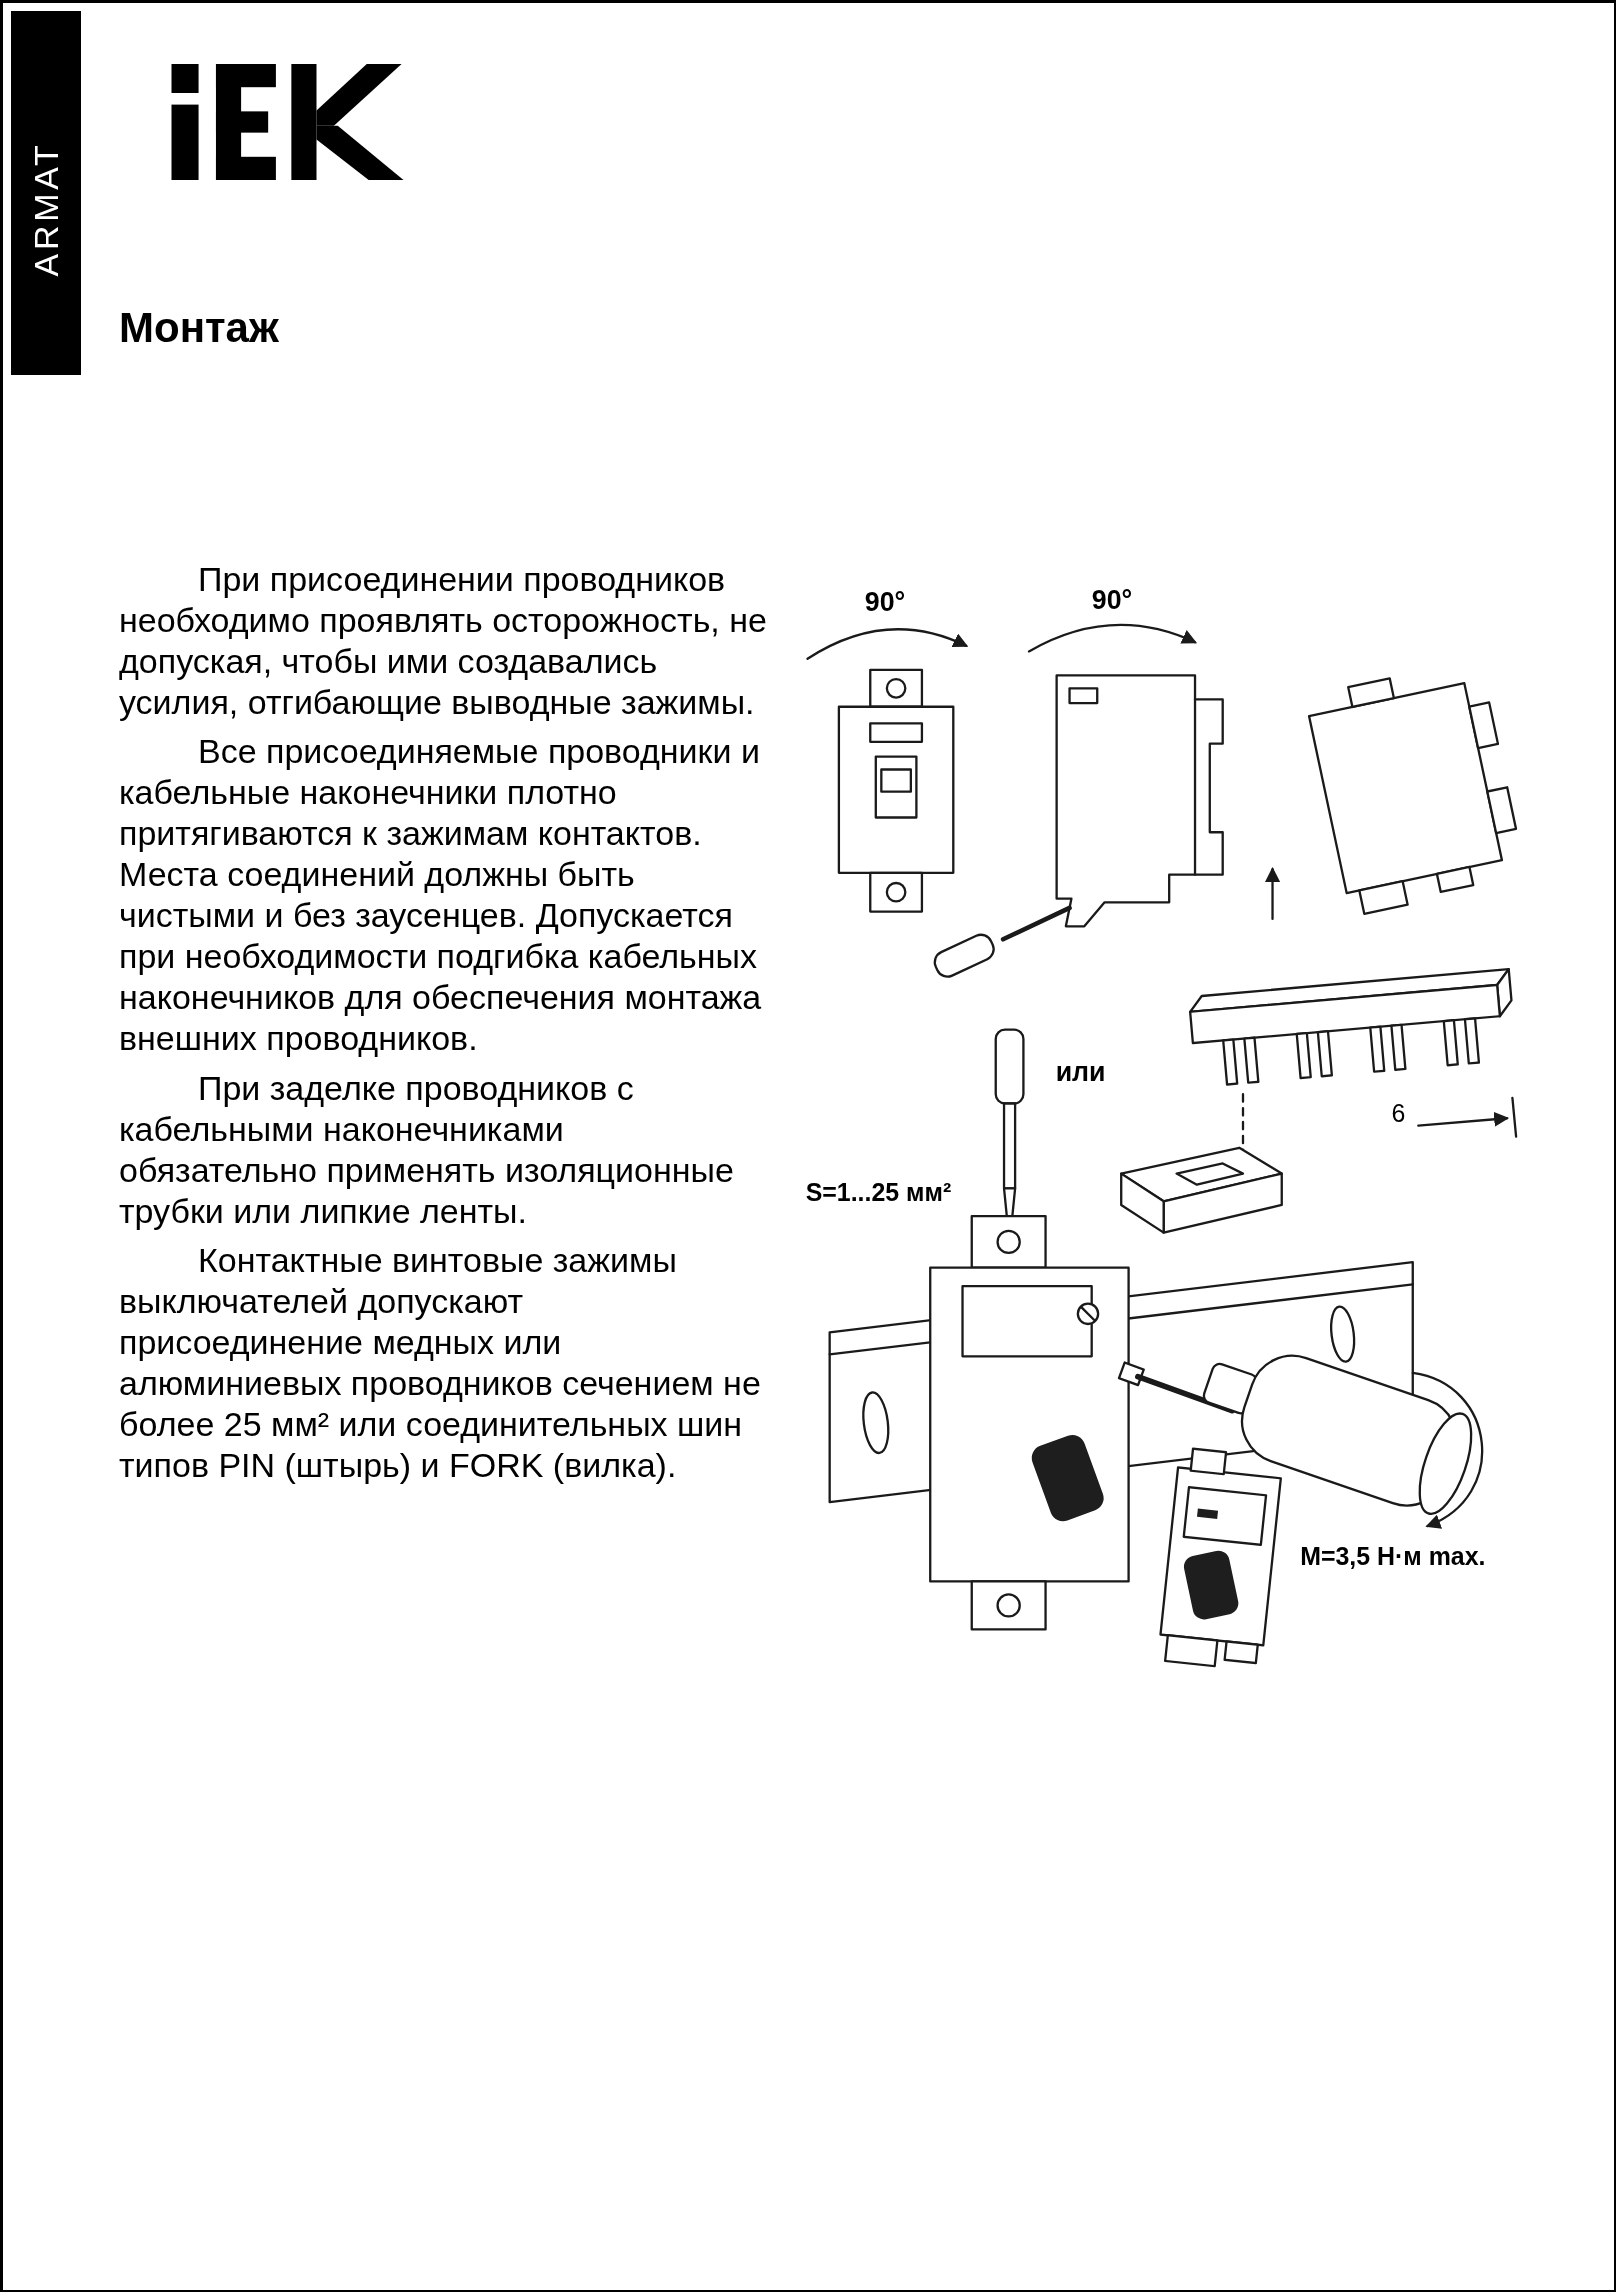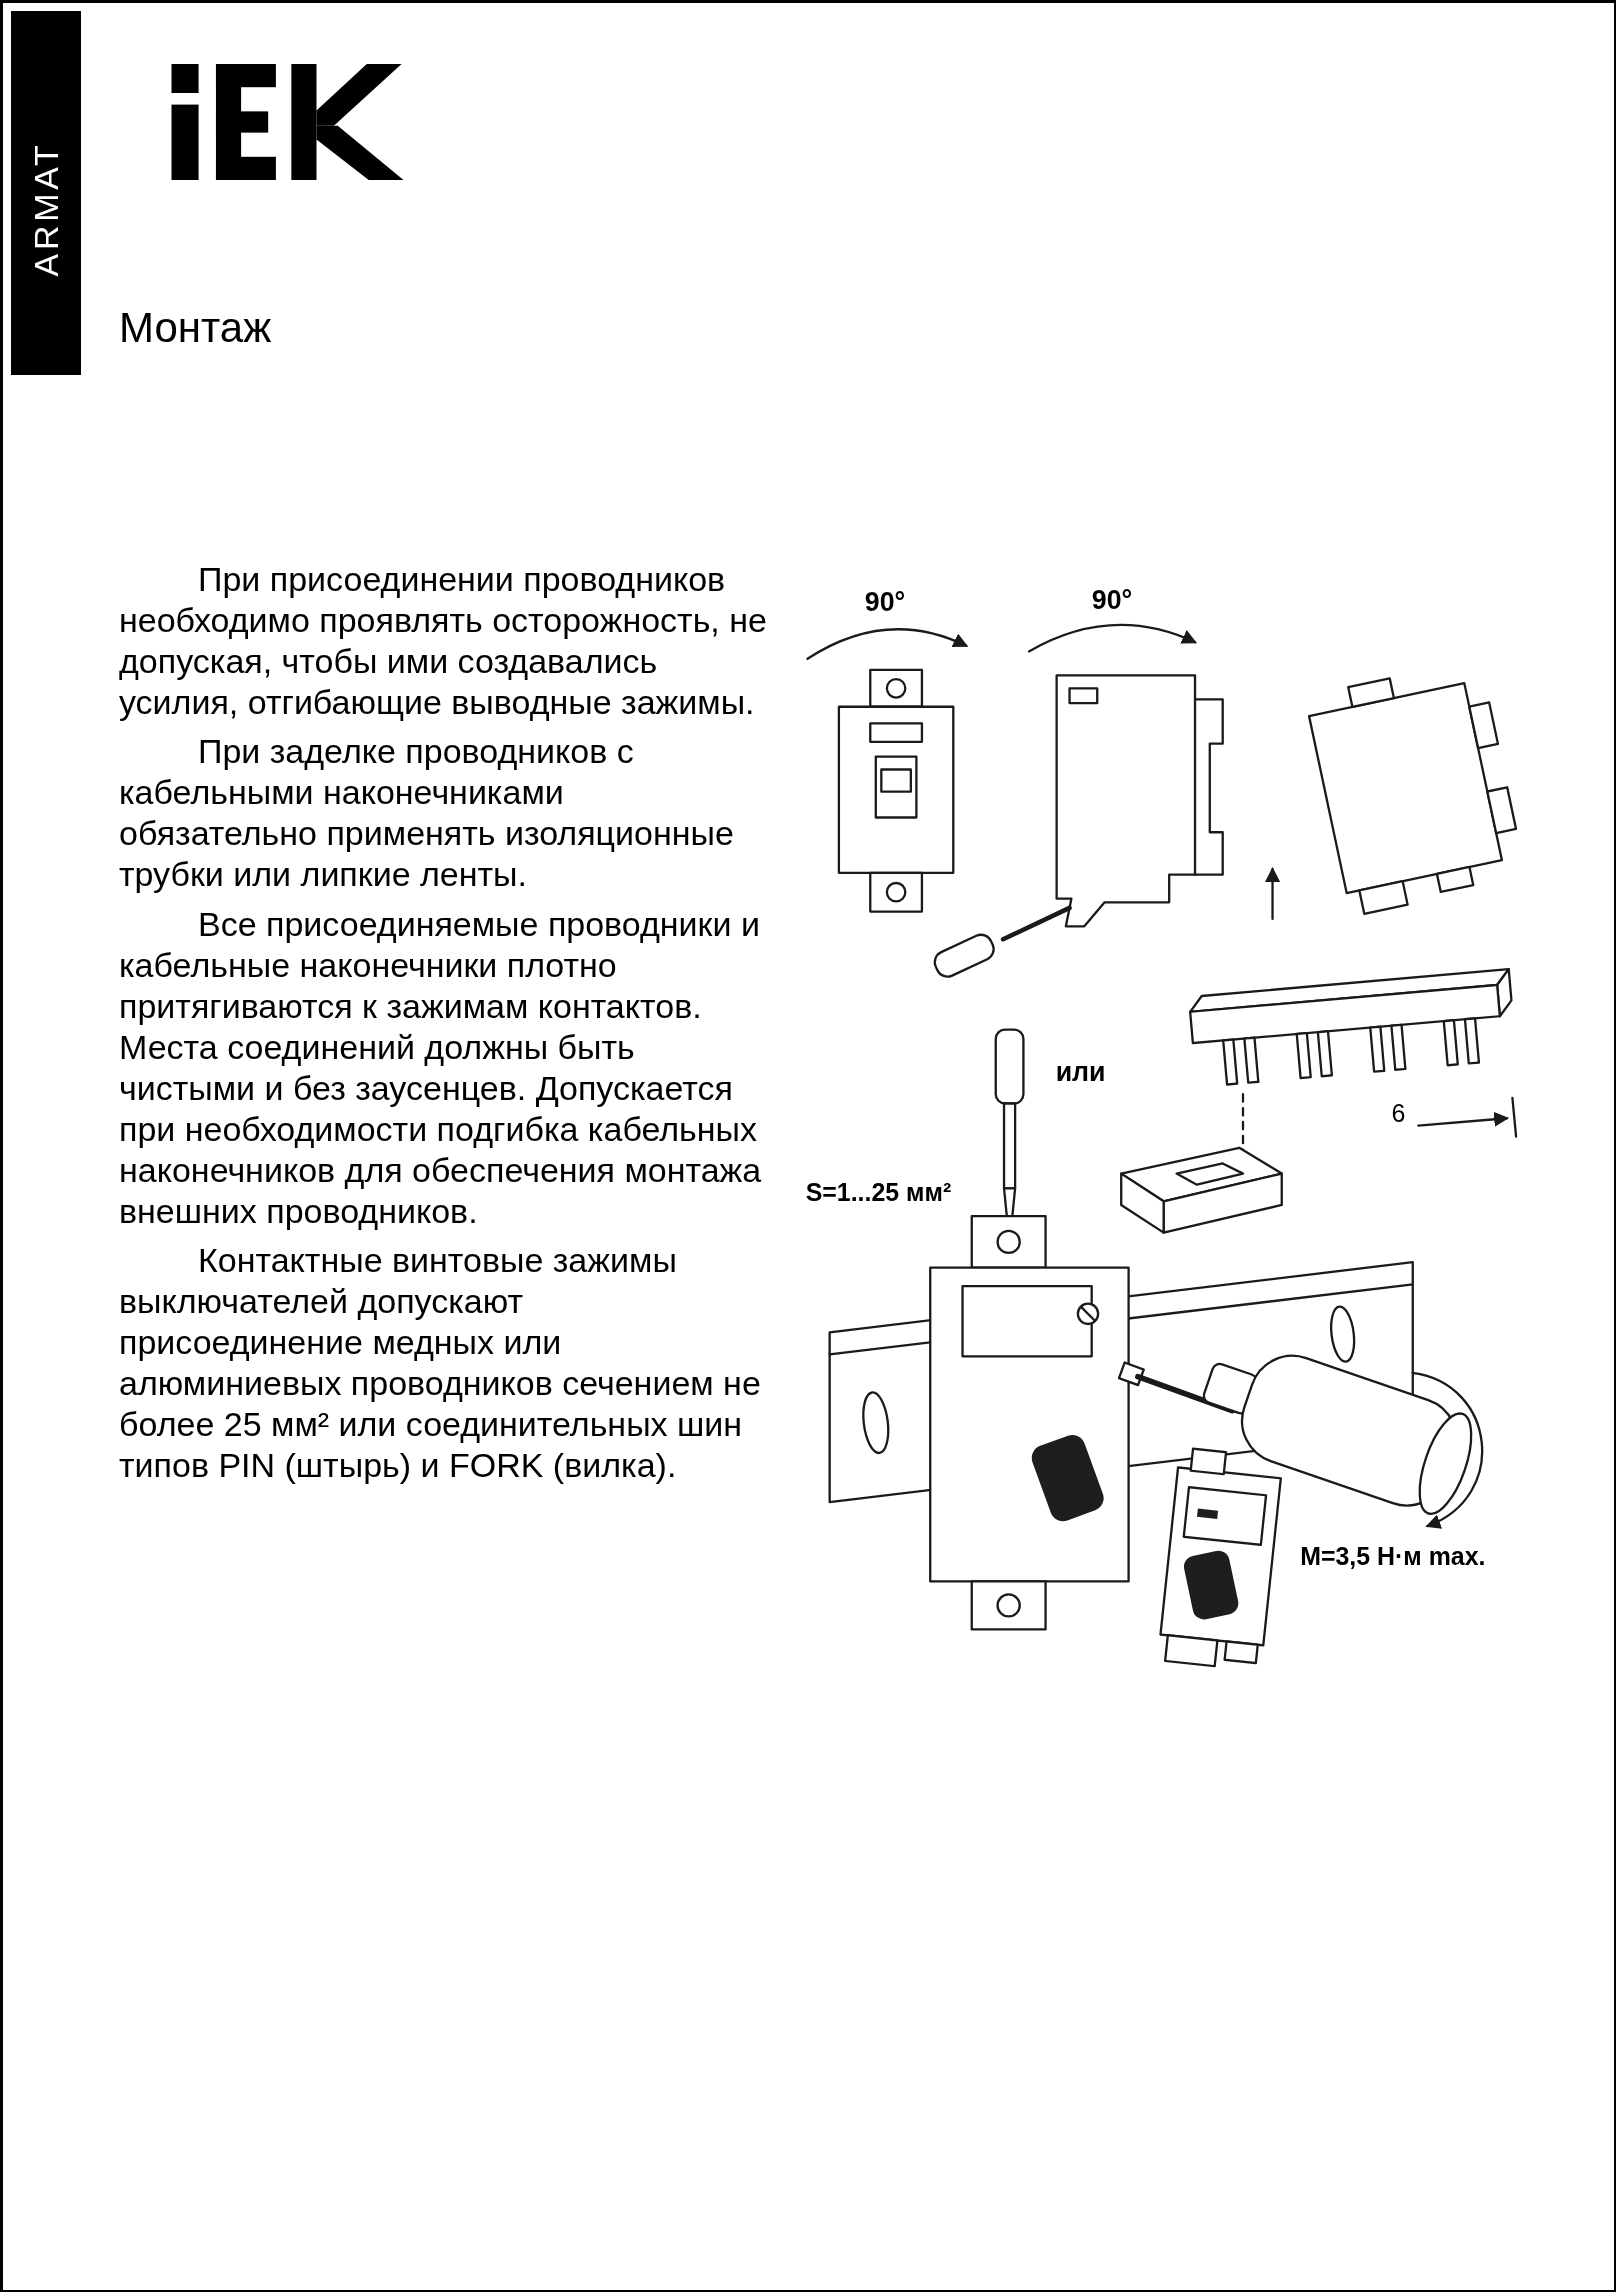--- a/index.html
+++ b/index.html
@@ -7,21 +7,21 @@
     position:relative;width:1617px;height:2293px;background:#fff;
     border:3.7px solid #000;box-sizing:border-box;overflow:hidden;
     font-family:"Liberation Sans",sans-serif;color:#000;
   }
   .armat-bar{position:absolute;left:8.3px;top:8.3px;width:70px;height:364px;background:#000;}
   .armat-text{
     position:absolute;left:50%;top:198px;transform:translate(-50%,-50%) rotate(-90deg);
     color:#fff;font-size:34px;letter-spacing:3.7px;white-space:nowrap;font-weight:400;
   }
   .logo{position:absolute;left:168px;top:61px;width:233px;height:116px;}
-  .heading{position:absolute;left:116px;top:301px;margin:0;font-size:42px;font-weight:normal;}
+  .heading{position:absolute;left:116px;top:301px;margin:0;font-size:42px;font-weight:bold;}
   .intro{position:absolute;left:120px;top:417px;width:1357px;margin:0;font-size:34px;line-height:42px;text-indent:79px;}
   .col{position:absolute;left:116px;top:517px;width:648px;font-size:34px;line-height:41px;margin-top:39px;}
   .col p{margin:0 0 8.3px 0;text-indent:79px;}
   .figure{position:absolute;left:775px;top:554px;width:775px;height:1200px;}
   .figure text{font-family:"Liberation Sans",sans-serif;fill:#000;}
   .ln{stroke:#1a1a1a;fill:none;stroke-width:2.5;stroke-linecap:round;stroke-linejoin:round;}
   .fw{fill:#ffffff;stroke:#1a1a1a;stroke-width:2.5;stroke-linejoin:round;}
   .dk{fill:#1e1e1e;stroke:none;}
   .lbl{font-size:29px;font-weight:700;}
   .lbl2{font-size:27px;font-weight:700;}
@@ -47,22 +47,22 @@
       <polygon points="150,48 202,0 238,0 168,64 150,64"></polygon>
       <polygon points="150,64 172,64 240,120 204,120 150,78"></polygon>
     </g>
   </svg>
 
   <h1 class="heading">Монтаж</h1>
 
 
   <div class="col">
     <p>При присоединении проводников необходимо проявлять осторожность, не допуская, чтобы ими создавались усилия, отгибающие выводные зажимы.</p>
+    <p>Все присоединяемые проводники и кабельные наконечники плотно притягиваются к зажимам контактов. Места соединений должны быть чистыми и без заусенцев. Допускается при необходимости подгибка кабельных наконечников для обеспечения монтажа внешних проводников.</p>
     <p>При заделке проводников с кабельными наконечниками обязательно применять изоляционные трубки или липкие ленты.</p>
-    <p>Все присоединяемые проводники и кабельные наконечники плотно притягиваются к зажимам контактов. Места соединений должны быть чистыми и без заусенцев. Допускается при необходимости подгибка кабельных наконечников для обеспечения монтажа внешних проводников.</p>
     <p>Контактные винтовые зажимы выключателей допускают присоединение медных или алюминиевых проводников сечением не более 25 мм² или соединительных шин типов PIN (штырь) и FORK (вилка).</p>
   </div>
 
   <svg class="figure" viewBox="0 0 840 1300">
     <defs>
       <marker id="arr" viewBox="0 0 10 10" refX="8.5" refY="5" markerWidth="6.5" markerHeight="6.5" orient="auto-start-reverse">
         <path d="M0,0 L10,5 L0,10 z" fill="#1a1a1a"></path>
       </marker>
     </defs>
 

